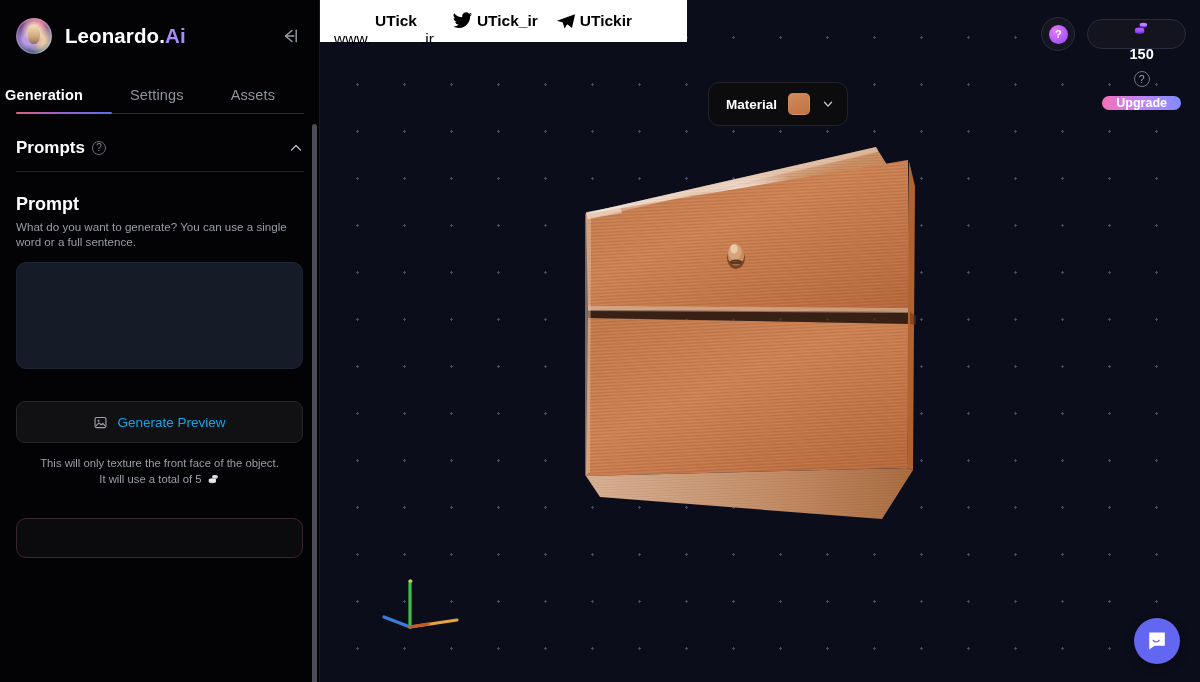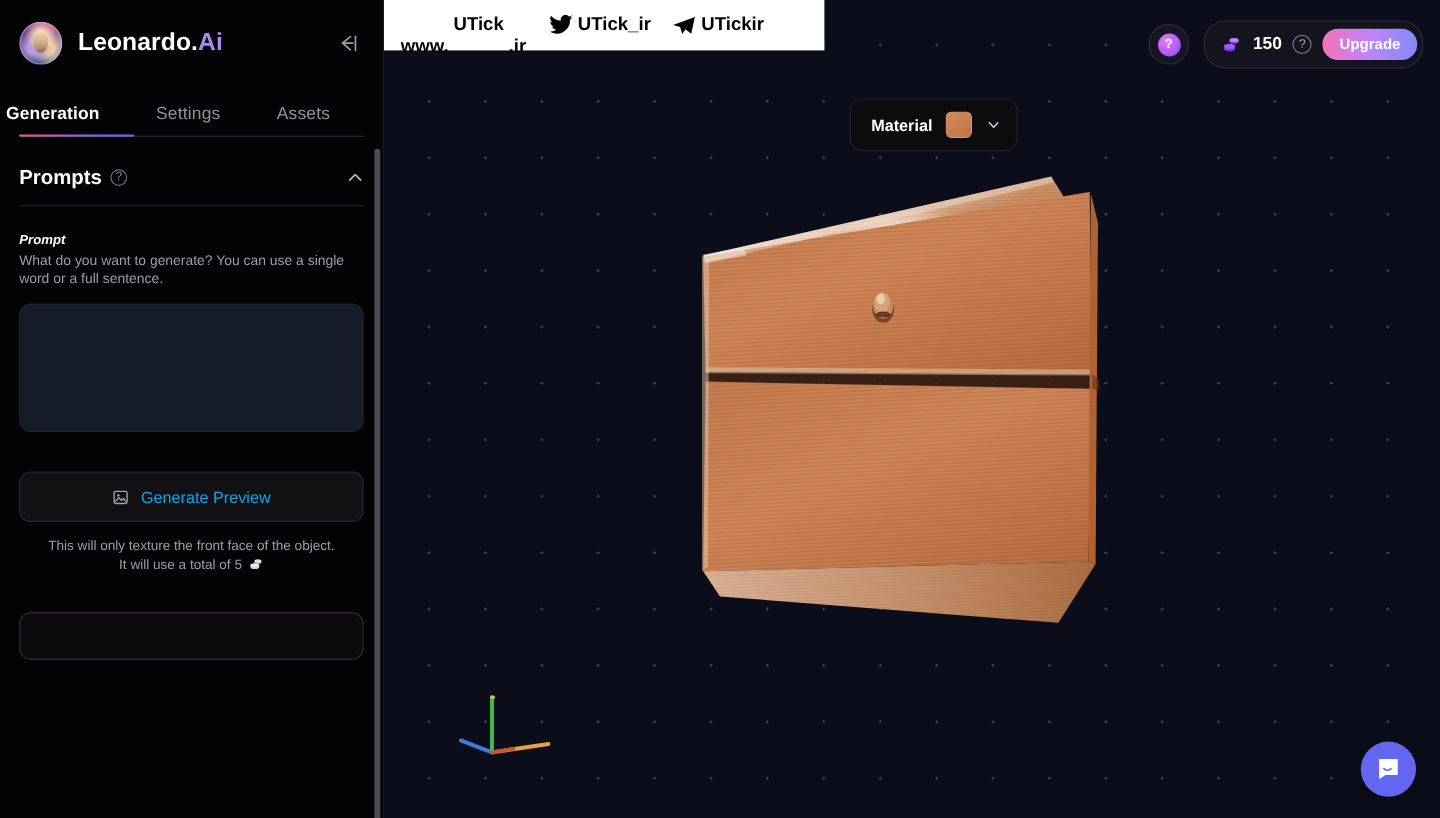--- a/index.html
+++ b/index.html
@@ -86,21 +86,21 @@
   .section-title { font-size: 17px; font-weight: 700; color: #fff; }
   .help-ico {
     margin-left: 7px; width: 14px; height: 14px; border-radius: 50%;
     border: 1px solid #6b6f79; color: #878b95;
     font-size: 10px; line-height: 12px; text-align: center;
     display:inline-block; cursor: pointer;
   }
   .chev-up { margin-left: auto; color: #a9adb6; cursor: pointer; display:flex; }
   .divider { height: 1px; background: #232329; margin-bottom: 22px; }
 
-  .field-label { font-size: 11px; font-weight: 700; color: #fff; margin-bottom: 5px; font-style: italic; }
+  .field-label { font-size: 18px; font-weight: 700; color: #fff; margin-bottom: 5px; }
   .field-desc  { font-size: 11.6px; color: #9a9ea8; line-height: 1.27; margin-bottom: 13px; }
   .field-desc b { color: #d9dce2; font-weight: 700; }
 
   .textarea {
     width: 287px; height: 107px; border-radius: 10px;
     background: #151c27; border: 1px solid #1d2533;
     resize: none; outline: none;
     color: #e6e8ec; font-size: 13px; font-family: inherit;
     padding: 10px 12px;
   }
@@ -146,21 +146,21 @@
   }
 
   
   .watermark {
     position: absolute; left: 0; top: 0;
     width: 367px; height: 42px; background: #fff;
     display: flex; align-items: center; gap: 18px;
     padding: 0 14px; z-index: 40;
   }
   .wm-item { display: flex; align-items: center; gap: 4px; color: #000; font-size: 15.5px; white-space: nowrap; }
-  .wm-item .lite { font-weight: 700; margin-top: 35px; }
+  .wm-item .lite { font-weight: 400; margin-top: 35px; }
   .wm-item .bold { font-weight: 700; }
 
   
   .topbar {
     position: absolute; right: 14px; top: 17px;
     display: flex; align-items: center; gap: 12px; z-index: 30;
   }
   .help-round {
     width: 34px; height: 34px; border-radius: 50%;
     background: #161622; border: 1px solid #2b2b3d;
@@ -168,22 +168,22 @@
     cursor: pointer;
   }
   .help-round .dot {
     width: 19px; height: 19px; border-radius: 50%;
     background: radial-gradient(circle at 35% 32%, #e879f9, #a855f7 70%);
     color: #fff; font-size: 11px; font-weight: 700;
     display: flex; align-items: center; justify-content: center;
   }
   .credits-pill {
     display: flex; align-items: center; gap: 9px;
-    height: 40px; padding: 0 4px 0 14px;
-    border-radius: 18px; background: #14141f; border: 1px solid #2b2b3d;
+    height: 30px; padding: 0 4px 0 14px;
+    border-radius: 18px; background: #14141f; border: 1px solid #2b2b3d; flex-direction: column;
   }
   .credit-ico { display:flex; }
   .credit-num { color: #fff; font-size: 14.5px; font-weight: 700; }
   .credit-help {
     width: 16px; height: 16px; border-radius: 50%;
     border: 1px solid #6f7280; color: #9ca0ad;
     font-size: 10.5px; line-height: 14px; text-align: center; cursor: pointer;
   }
   .upgrade-btn {
     height: 26px; padding: 0 14px; border: 0; border-radius: 14px;

